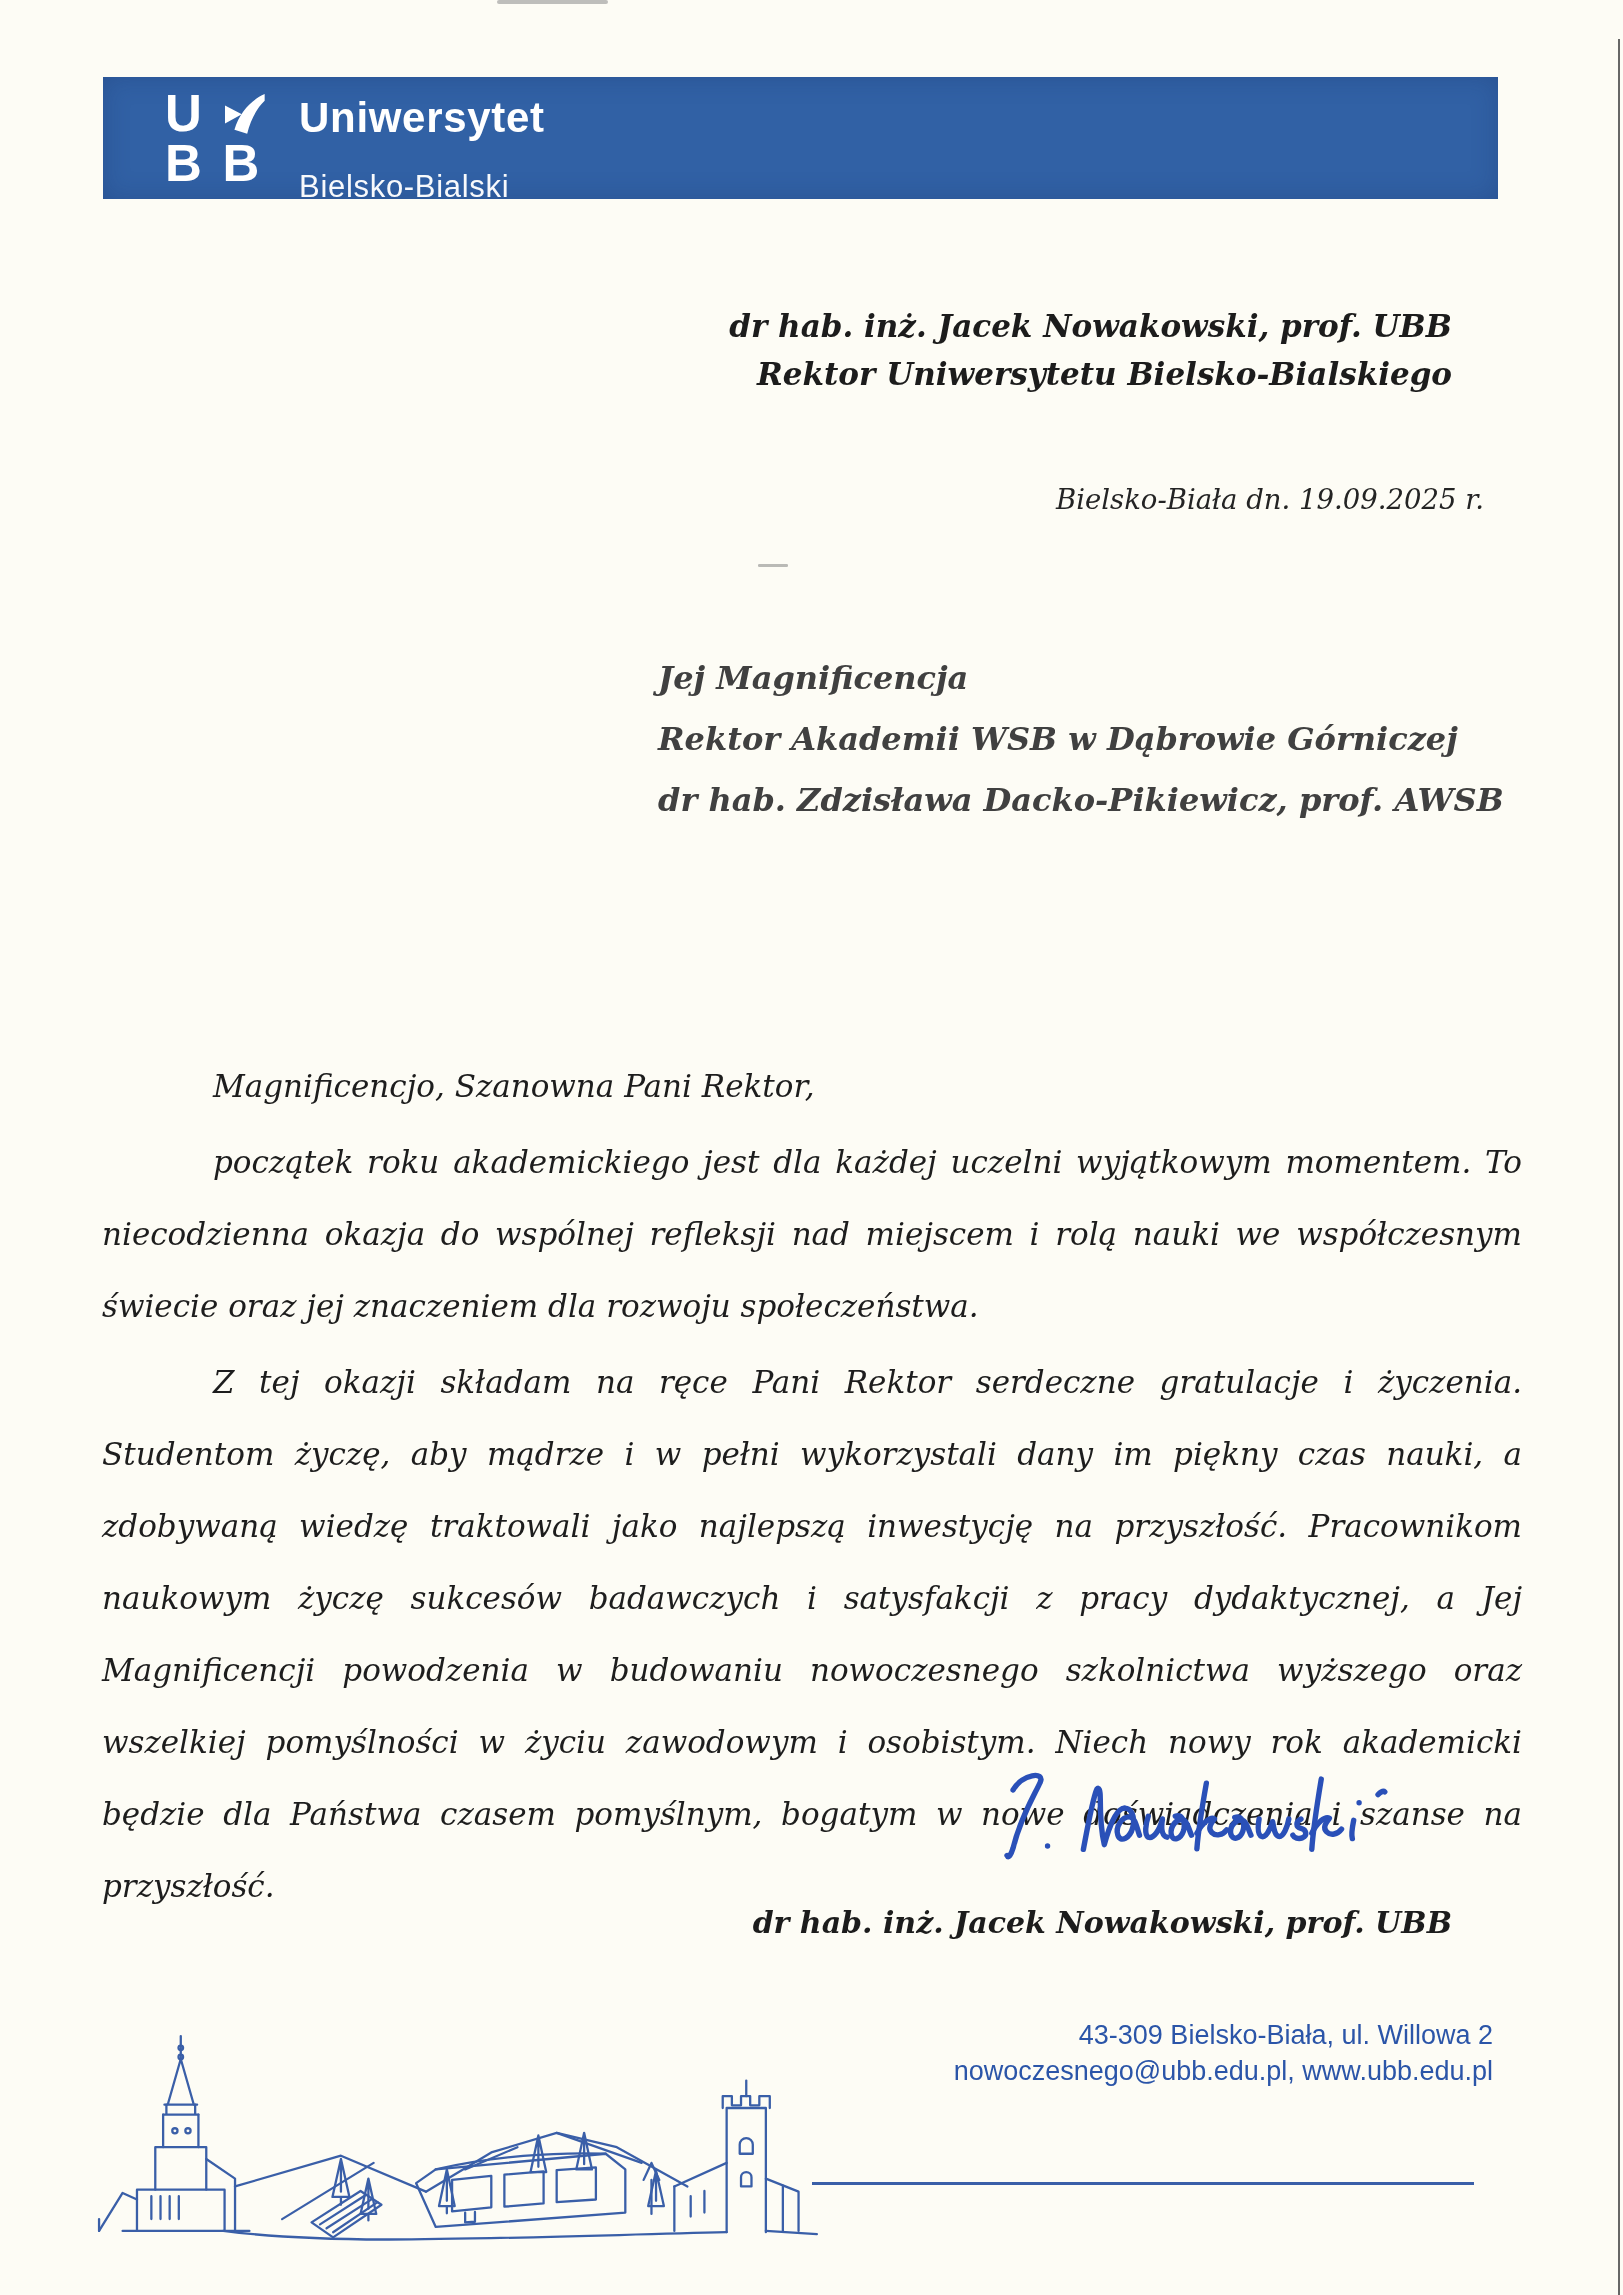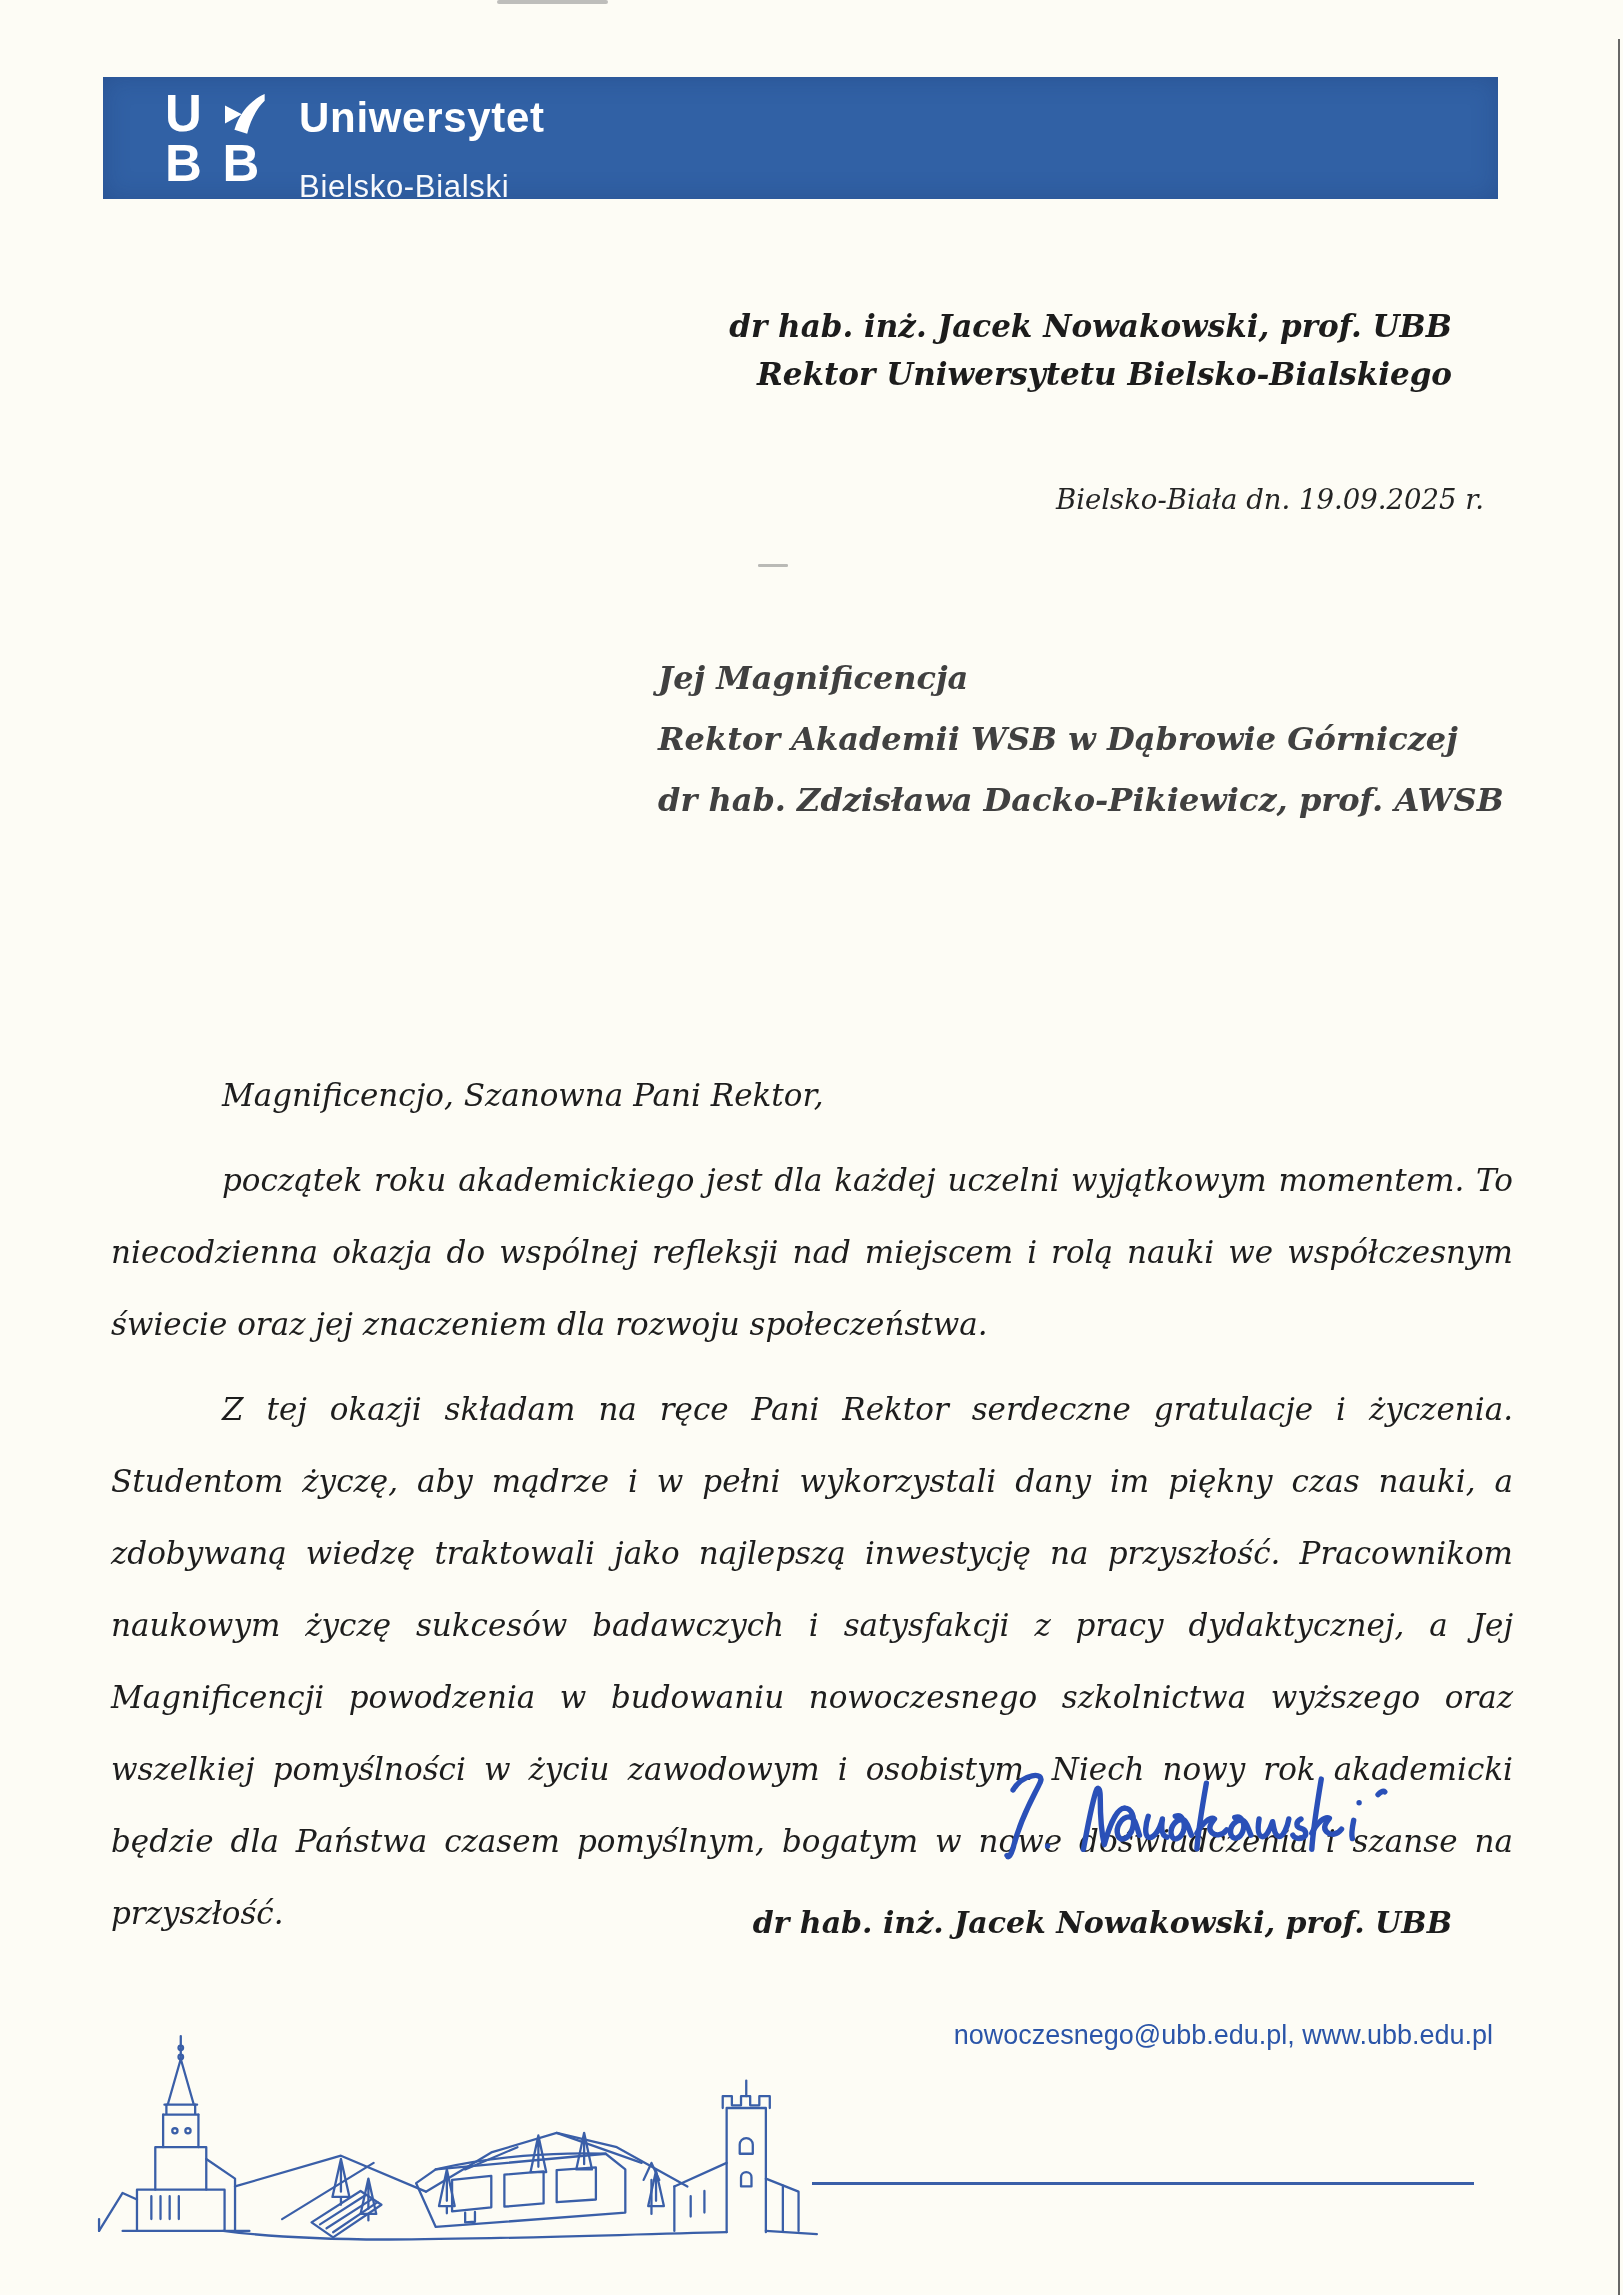--- a/index.html
+++ b/index.html
@@ -38,21 +38,21 @@
   }
   .recipient{
     position:absolute;left:658px;top:648px;
     font-style:italic;font-weight:bold;font-size:32px;line-height:61px;color:#404040;
   }
   .body-text{
     position:absolute;left:98px;top:1046px;width:1428px;
     font-style:italic;font-size:31px;line-height:72px;color:#1d1d1d;
     text-align:justify;
   }
-  .body-text p{margin:13px;text-indent:111px;}
+  .body-text p{margin:4px;text-indent:111px;}
   .body-text p.salutation{text-align:left;}
   
   .signature-svg{position:absolute;left:982px;top:1759px;}
   .typed-name{
     position:absolute;right:171px;top:1905px;
     font-style:italic;font-weight:bold;font-size:30px;color:#1c1c1c;
   }
   
   .skyline{position:absolute;left:56px;top:2023px;}
   .ground-line{position:absolute;left:812px;top:2182px;width:662px;height:2.6px;background:#3a5fa8;}
@@ -181,20 +181,21 @@
     <path d="M893,240 L905,214 L917,240 M905,240 L905,292"></path>
     <path d="M965,265 L965,296 M986,257 L986,290"></path>
     <path d="M1080,238 L1130,258 L1130,318 M1106,248 L1106,318"></path>
     <path d="M1080,318 L1158,323"></path>
 
     <path d="M250,318 C420,340 620,330 1020,320"></path>
   </svg>
   <div class="ground-line"></div>
 
   <div class="address">
+    <div>43-309 Bielsko-Biała, ul. Willowa 2</div>
     <div>nowoczesnego@ubb.edu.pl, www.ubb.edu.pl</div>
   </div>
 
   <div class="edge-line"></div>
   <div class="top-smudge"></div>
   <div class="mid-smudge"></div>
 
 </div>
 
 

